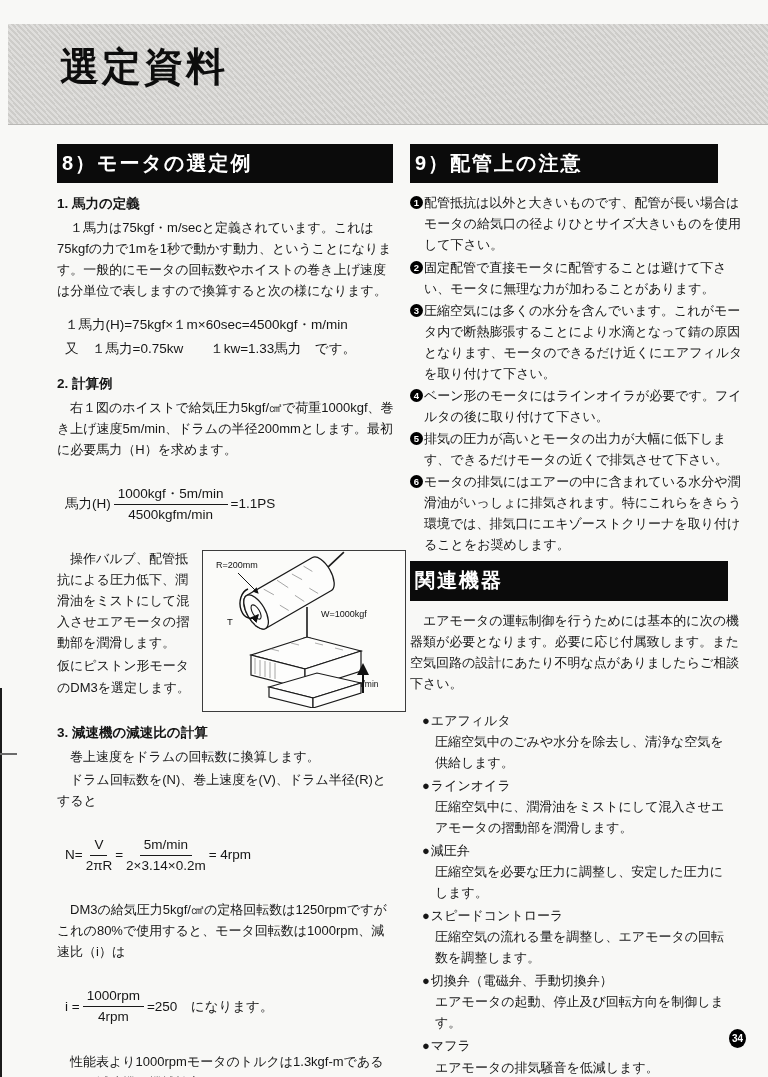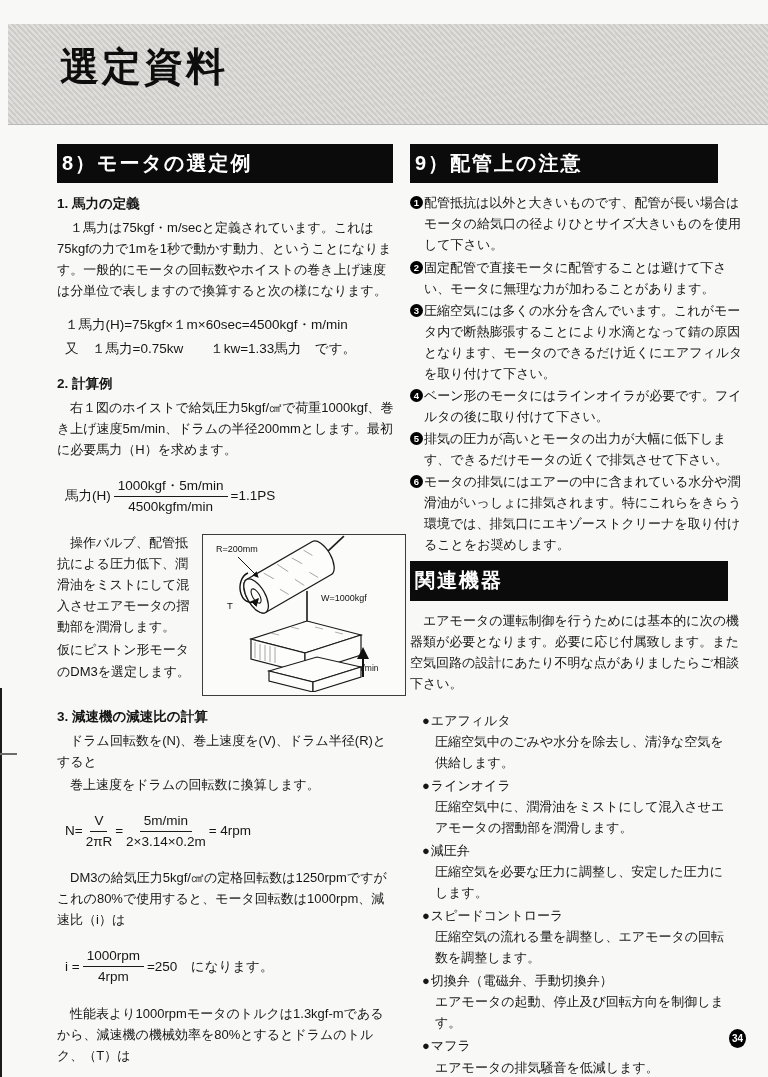--- a/index.html
+++ b/index.html
@@ -31,21 +31,21 @@
     margin-bottom:9px;
   }
   .bar-left{width:336px;}
   .bar-right{width:308px;}
   .bar-related{width:318px;margin-top:6px;}
   h4{font-size:13.5px;margin:10px 0 2px;font-weight:bold;}
   p{margin:0 0 2px;}
   .formula-block{margin:13px 0 13px 8px;font-size:13.5px;}
   .formula-line{margin:2px 0;}
   .frac{display:inline-flex;flex-direction:column;align-items:center;
-    vertical-align:middle;margin:4px 3px;line-height:1.3;}
+    vertical-align:middle;margin:12px 3px;line-height:1.3;}
   .frac .num{border-bottom:1.4px solid #1a1a1a;padding:0 4px 1px;}
   .frac .den{padding-top:1px;}
   .frow{display:flex;align-items:center;flex-wrap:nowrap;}
   
   .fig-row{display:flex;gap:9px;margin:6px 0 4px;}
   .fig-text{width:136px;flex:none;}
   .fig-box{width:194px;height:160px;border:1.5px solid #3c3c3c;
     background:#fbfbf9;flex:none;margin-top:2px;padding-left:8px;}
   
   .note{display:flex;margin:0 0 1px;}
@@ -149,22 +149,22 @@
           <g>
             <polygon points="58,136 106,122 150,132 102,147" fill="#fdfdfc" stroke="#1a1a1a" stroke-width="1.2"></polygon>
             <polygon points="58,136 102,147 102,157 58,146" fill="#fdfdfc" stroke="#1a1a1a" stroke-width="1.2"></polygon>
             <polygon points="102,147 150,132 150,142 102,157" fill="#fdfdfc" stroke="#1a1a1a" stroke-width="1.2"></polygon>
           </g>
         </svg>
       </div>
     </div>
 
     <h4>3. 減速機の減速比の計算</h4>
+    <p>　巻上速度をドラムの回転数に換算します。</p>
     <p>　ドラム回転数を(N)、巻上速度を(V)、ドラム半径(R)とすると</p>
-    <p>　巻上速度をドラムの回転数に換算します。</p>
 
     <div class="formula-block frow">
       <span>N=</span>
       <span class="frac">
         <span class="num">V</span>
         <span class="den">2πR</span>
       </span>
       <span>=</span>
       <span class="frac">
         <span class="num">5m/min</span>

